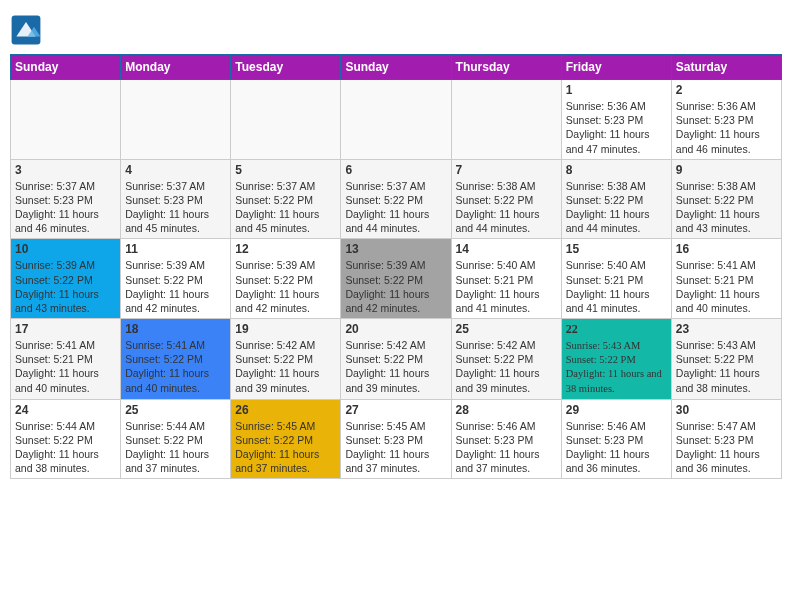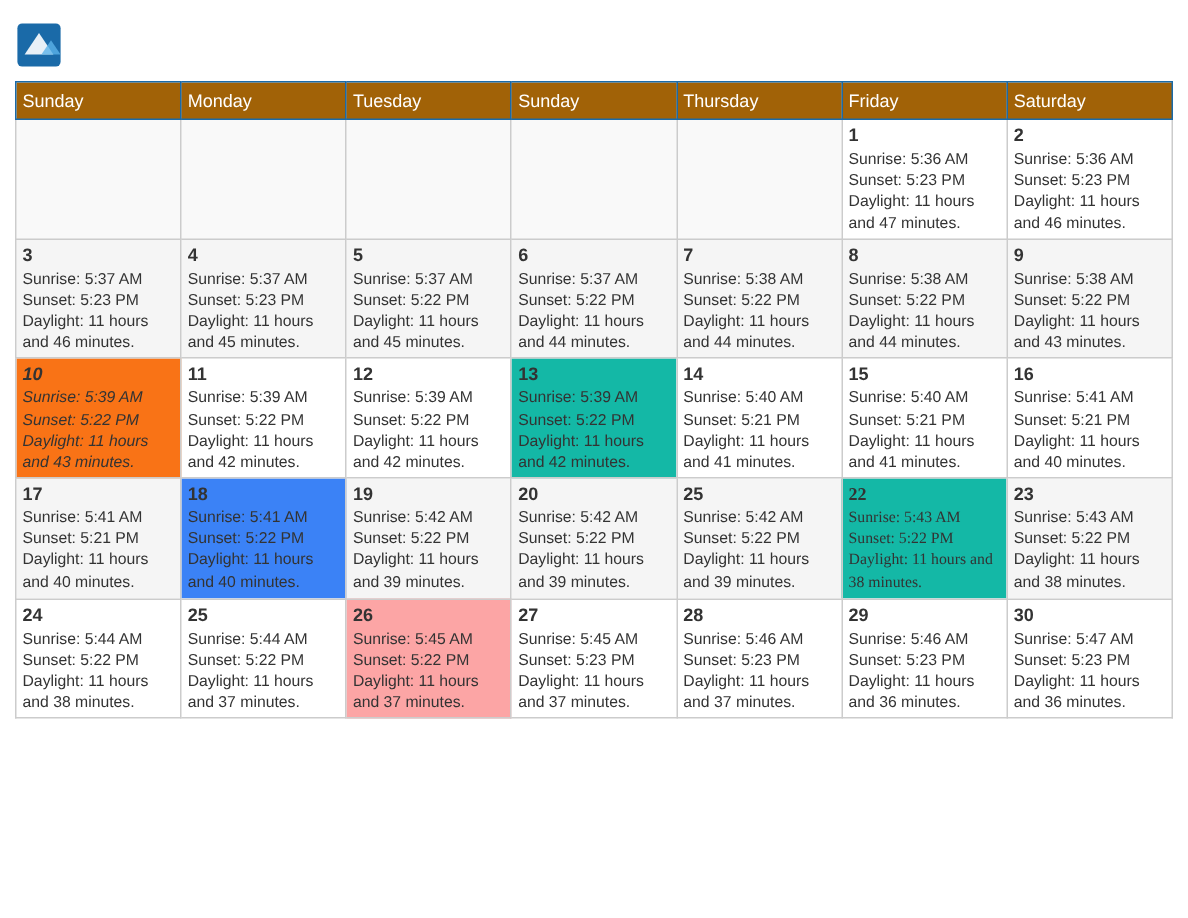--- a/index.html
+++ b/index.html
@@ -35,26 +35,26 @@
     .location {
       font-size: 15px;
       color: #555;
     }
     .calendar {
       width: 100%;
       border-collapse: collapse;
       font-size: 11px;
     }
     .calendar th {
-      background: #a16207;
+      background: #a21caf;
       color: #fff;
       padding: 5px 4px;
       text-align: left;
       font-size: 12px;
-      font-weight: normal;
+      font-weight: bold;
       border: 1px solid #1a6aa8;
     }
     .calendar td {
       border: 1px solid #ccc;
       vertical-align: top;
       padding: 3px 4px;
       width: calc(100% / 7);
       min-height: 80px;
       background: #fff;
     }
@@ -171,39 +171,39 @@
 Daylight: 11 hours and 44 minutes.</div>
         </td>
         <td style="background: rgb(245, 245, 245);">
           <span class="day-number">9</span>
           <div class="day-info" style="white-space: pre-line;">Sunrise: 5:38 AM
 Sunset: 5:22 PM
 Daylight: 11 hours and 43 minutes.</div>
         </td>
       </tr>
       <tr>
-        <td style="background: #f97316; font-style: italic;">
+        <td style="background: #0ea5e9;">
           <span class="day-number">10</span>
           <div class="day-info" style="white-space: pre-line;">Sunrise: 5:39 AM
 Sunset: 5:22 PM
 Daylight: 11 hours and 43 minutes.</div>
         </td>
         <td style="background: rgb(255, 255, 255);">
           <span class="day-number">11</span>
           <div class="day-info" style="white-space: pre-line;">Sunrise: 5:39 AM
 Sunset: 5:22 PM
 Daylight: 11 hours and 42 minutes.</div>
         </td>
         <td style="background: rgb(255, 255, 255); margin-top: 12px;">
           <span class="day-number">12</span>
           <div class="day-info" style="white-space: pre-line;">Sunrise: 5:39 AM
 Sunset: 5:22 PM
 Daylight: 11 hours and 42 minutes.</div>
         </td>
-        <td style="background: #14b8a6;">
+        <td style="background: #a3a3a3;">
           <span class="day-number">13</span>
           <div class="day-info" style="white-space: pre-line;">Sunrise: 5:39 AM
 Sunset: 5:22 PM
 Daylight: 11 hours and 42 minutes.</div>
         </td>
         <td style="background: rgb(255, 255, 255);">
           <span class="day-number">14</span>
           <div class="day-info" style="white-space: pre-line;">Sunrise: 5:40 AM
 Sunset: 5:21 PM
 Daylight: 11 hours and 41 minutes.</div>
@@ -271,21 +271,21 @@
           <div class="day-info" style="white-space: pre-line;">Sunrise: 5:44 AM
 Sunset: 5:22 PM
 Daylight: 11 hours and 38 minutes.</div>
         </td>
         <td style="background: rgb(255, 255, 255); margin-top: 32px;">
           <span class="day-number">25</span>
           <div class="day-info" style="white-space: pre-line;">Sunrise: 5:44 AM
 Sunset: 5:22 PM
 Daylight: 11 hours and 37 minutes.</div>
         </td>
-        <td style="background: #fca5a5;">
+        <td style="background: #eab308;">
           <span class="day-number">26</span>
           <div class="day-info" style="white-space: pre-line;">Sunrise: 5:45 AM
 Sunset: 5:22 PM
 Daylight: 11 hours and 37 minutes.</div>
         </td>
         <td style="background: rgb(255, 255, 255);">
           <span class="day-number">27</span>
           <div class="day-info" style="white-space: pre-line;">Sunrise: 5:45 AM
 Sunset: 5:23 PM
 Daylight: 11 hours and 37 minutes.</div>

